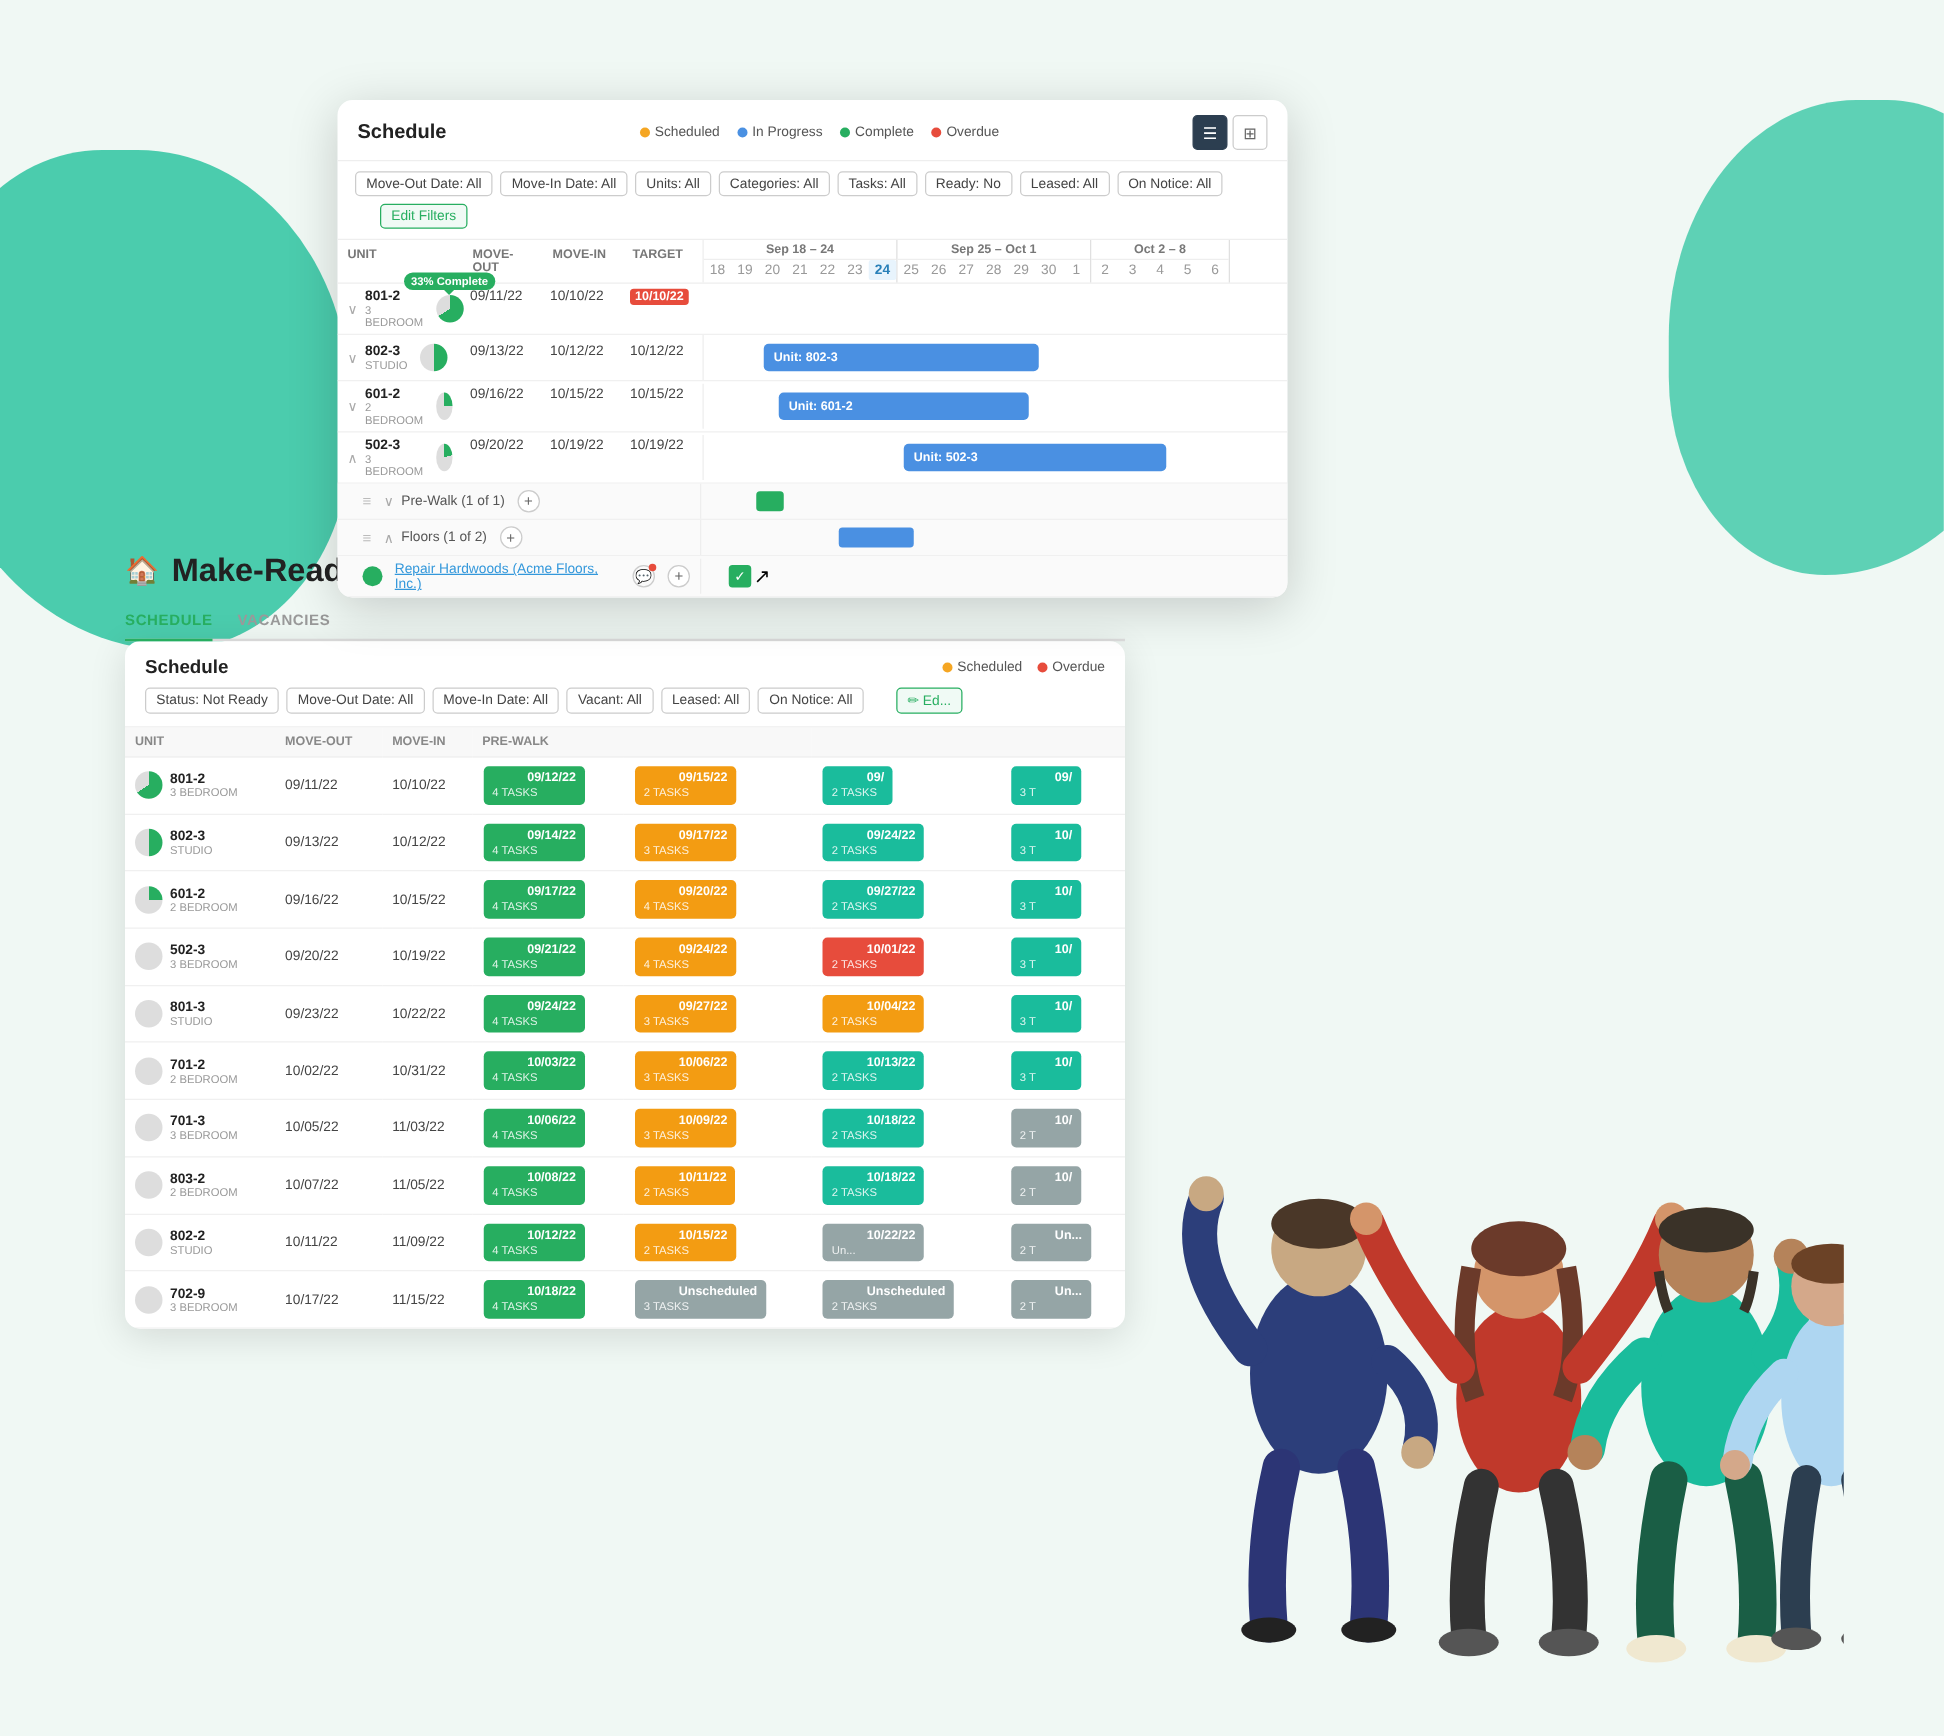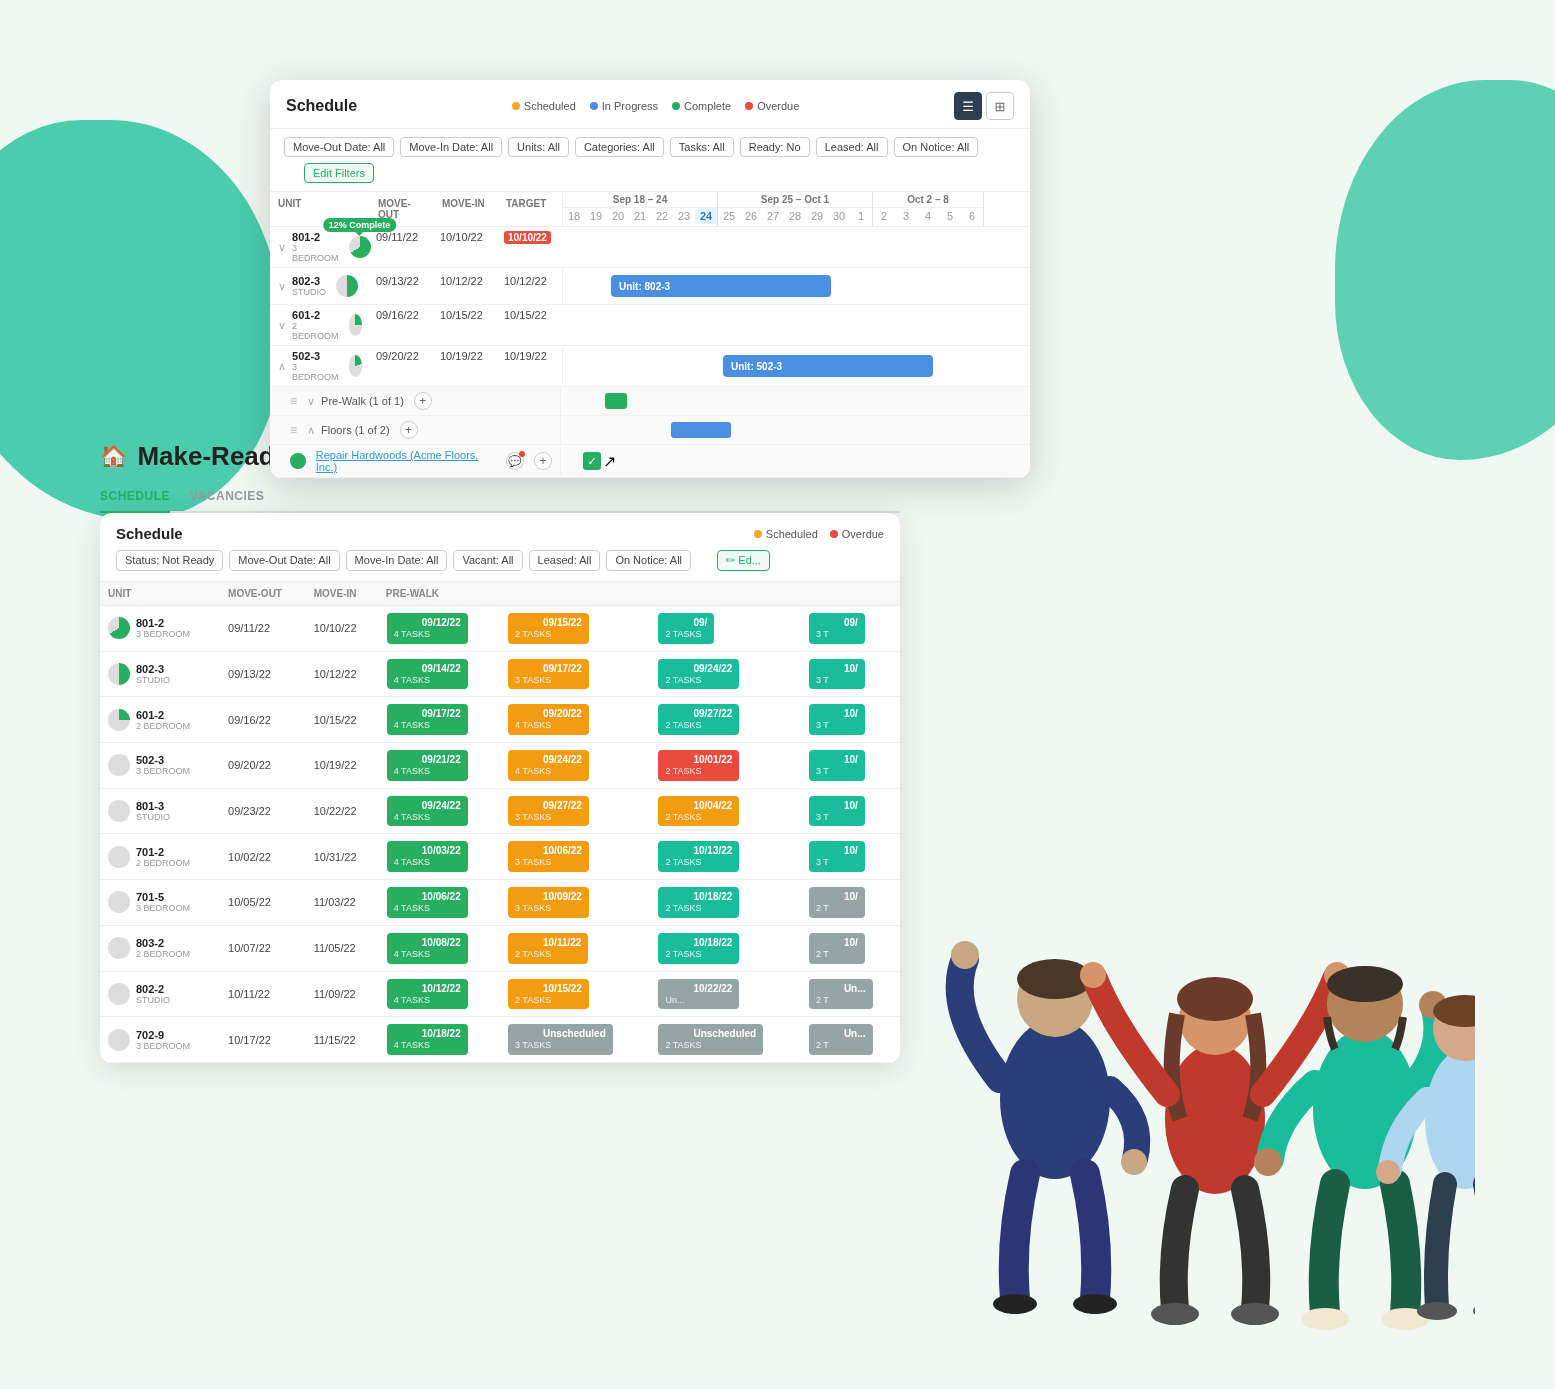--- a/index.html
+++ b/index.html
@@ -615,21 +615,21 @@
       <div class="gantt-left-cols">
         <div class="gantt-unit-cell col-unit">
           <div style="display:flex;align-items:center;gap:6px;">
             <span style="font-size:11px;color:#aaa;">∨</span>
             <div>
               <div class="unit-name">801-2</div>
               <div class="unit-type">3 BEDROOM</div>
             </div>
             <div style="position:relative;display:inline-block;margin-left:4px;">
               <div style="width:22px;height:22px;border-radius:50%;background:conic-gradient(#27ae60 0% 66%, #ddd 66% 100%);"></div>
-              <div class="badge-66">12% Complete</div>
+              <div class="badge-66">33% Complete</div>
             </div>
           </div>
         </div>
         <div class="gantt-date-cell col-moveout">09/11/22</div>
         <div class="gantt-date-cell col-movein">10/10/22</div>
         <div class="gantt-date-cell col-target">
           <span class="date-alert">10/10/22</span>
         </div>
       </div>
     </div>
@@ -663,20 +663,23 @@
             <div>
               <div class="unit-name">601-2</div>
               <div class="unit-type">2 BEDROOM</div>
             </div>
             <div style="width:22px;height:22px;border-radius:50%;background:conic-gradient(#27ae60 0% 25%, #ddd 25% 100%);margin-left:4px;"></div>
           </div>
         </div>
         <div class="gantt-date-cell col-moveout">09/16/22</div>
         <div class="gantt-date-cell col-movein">10/15/22</div>
         <div class="gantt-date-cell col-target">10/15/22</div>
+      </div>
+      <div class="gantt-bars">
+        <div class="gantt-bar bar-blue" style="left:60px;width:200px;">Unit: 601-2</div>
       </div>
     </div>
 
     <div class="gantt-row">
       <div class="gantt-left-cols">
         <div class="gantt-unit-cell col-unit">
           <div style="display:flex;align-items:center;gap:6px;">
             <span style="font-size:11px;color:#aaa;">∧</span>
             <div>
               <div class="unit-name">502-3</div>
@@ -1011,21 +1014,21 @@
           <span class="chip-date">10/</span>
           <span class="chip-tasks">3 T</span>
         </div>
       </td>
     </tr>
             <tr>
       <td>
         <div style="display:flex;align-items:center;gap:6px;">
           <div class="progress-pie pie-0"></div>
           <div>
-            <div class="unit-cell-main">701-5</div>
+            <div class="unit-cell-main">701-3</div>
             <div class="unit-cell-sub">3 BEDROOM</div>
           </div>
         </div>
       </td>
       <td style="font-size:11px;color:#444;">10/05/22</td>
       <td style="font-size:11px;color:#444;">11/03/22</td>
       <td>
         <div class="task-chip chip-green">
           <span class="chip-date">10/06/22</span>
           <span class="chip-tasks">4 TASKS</span>

